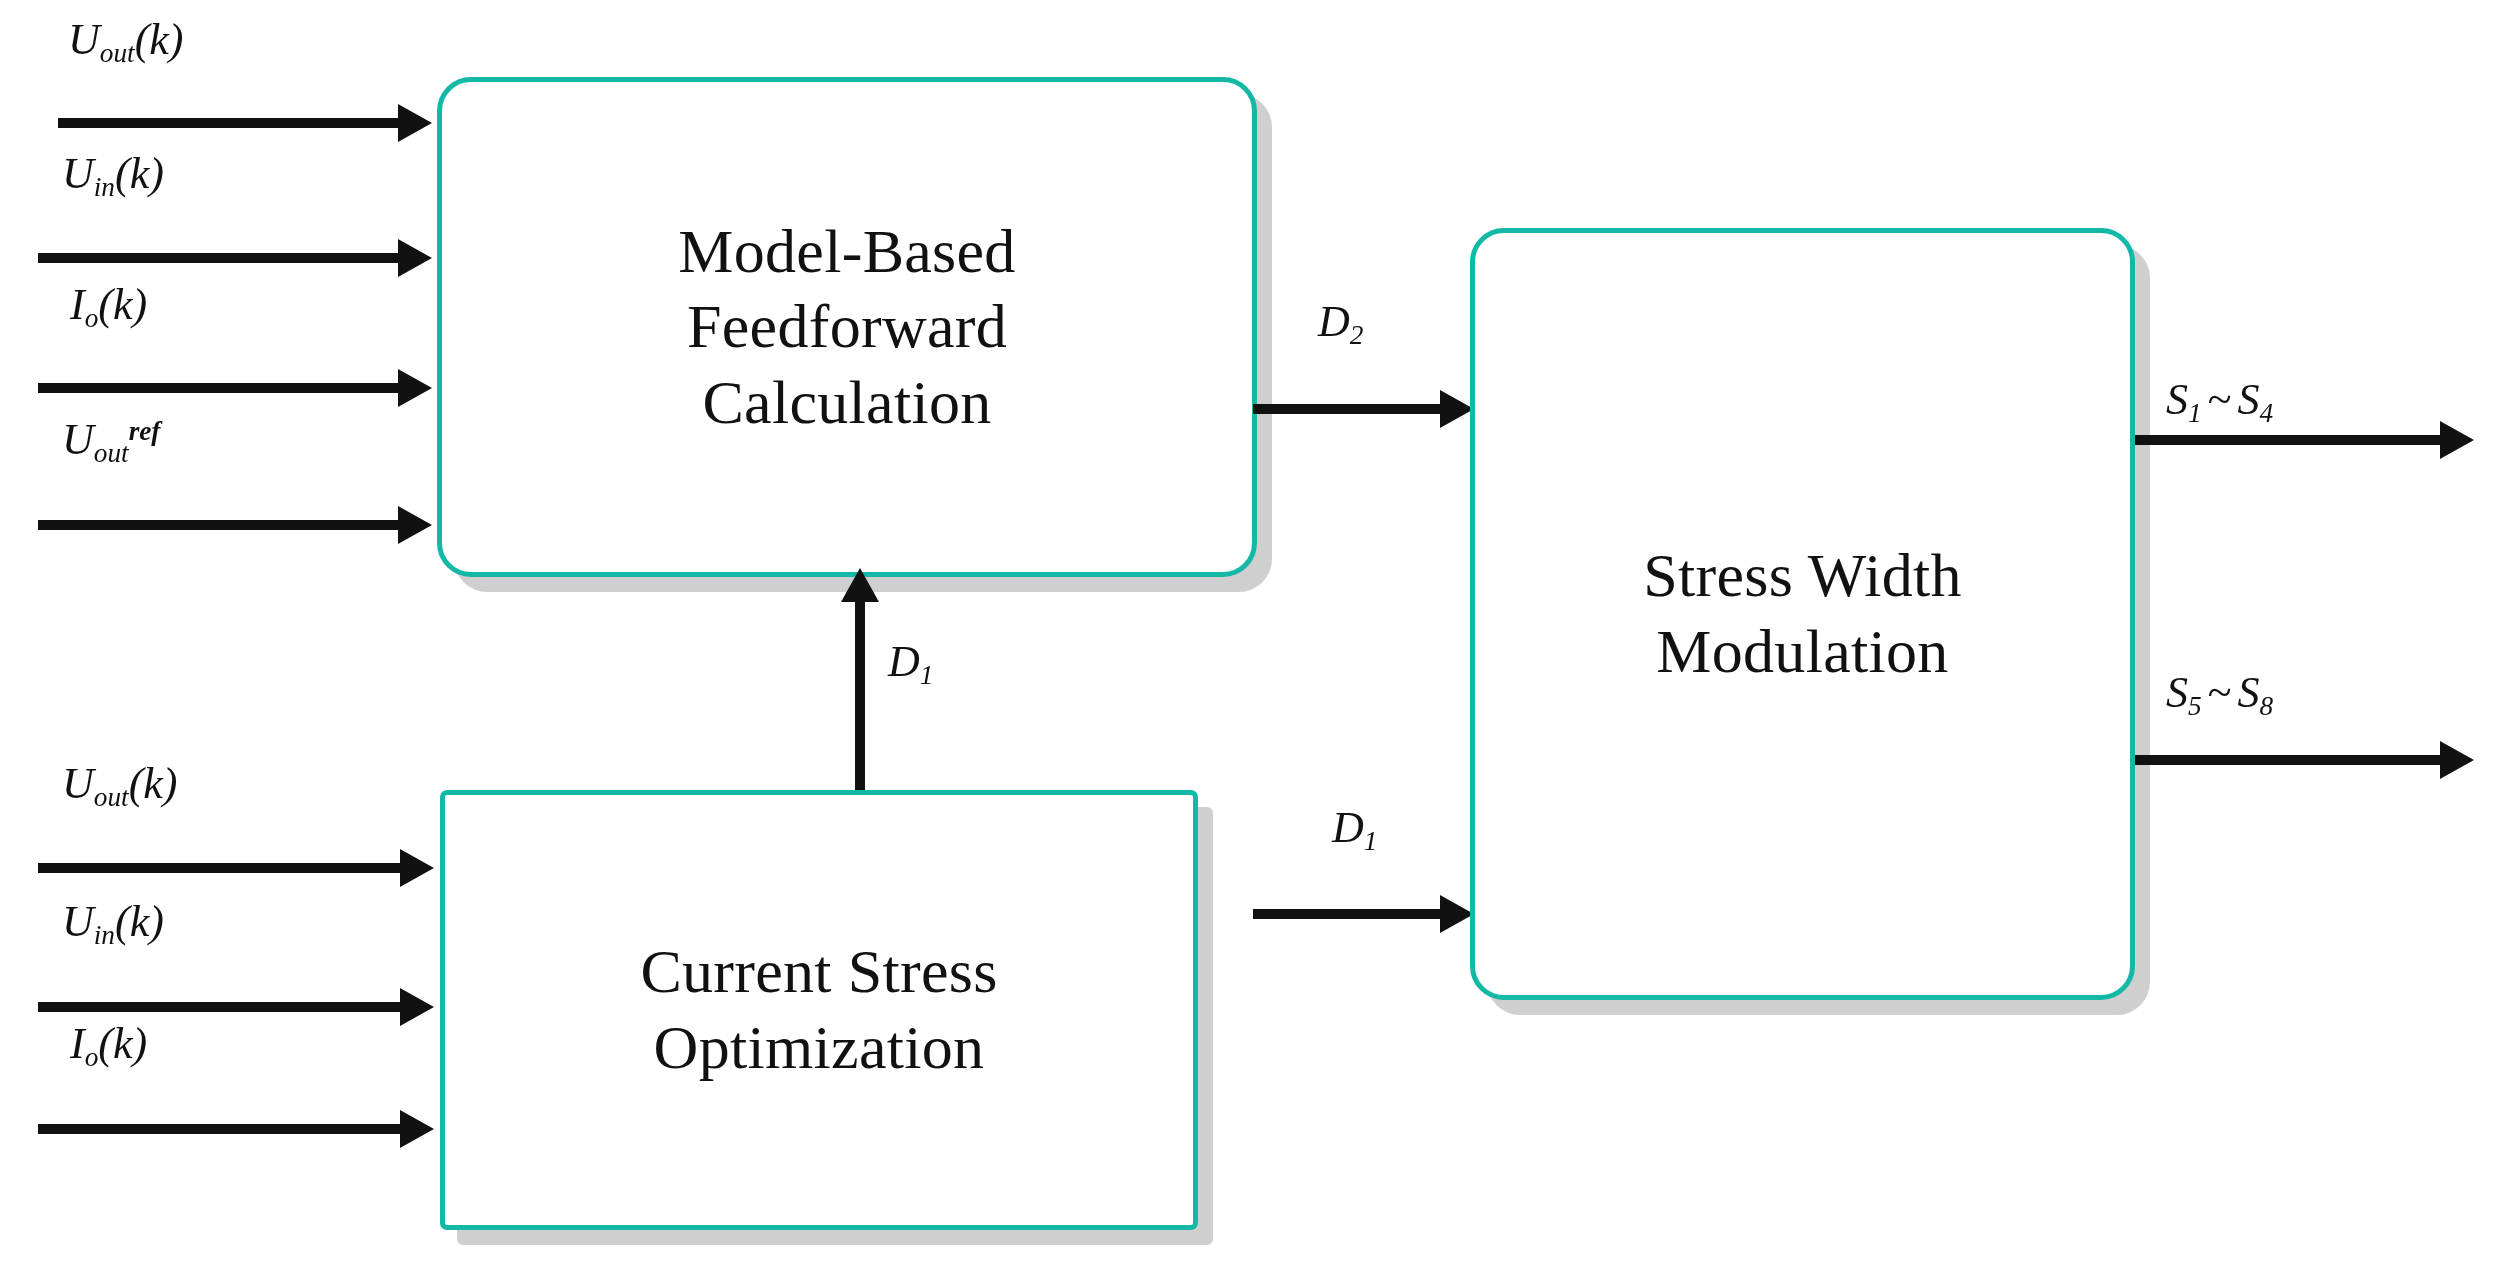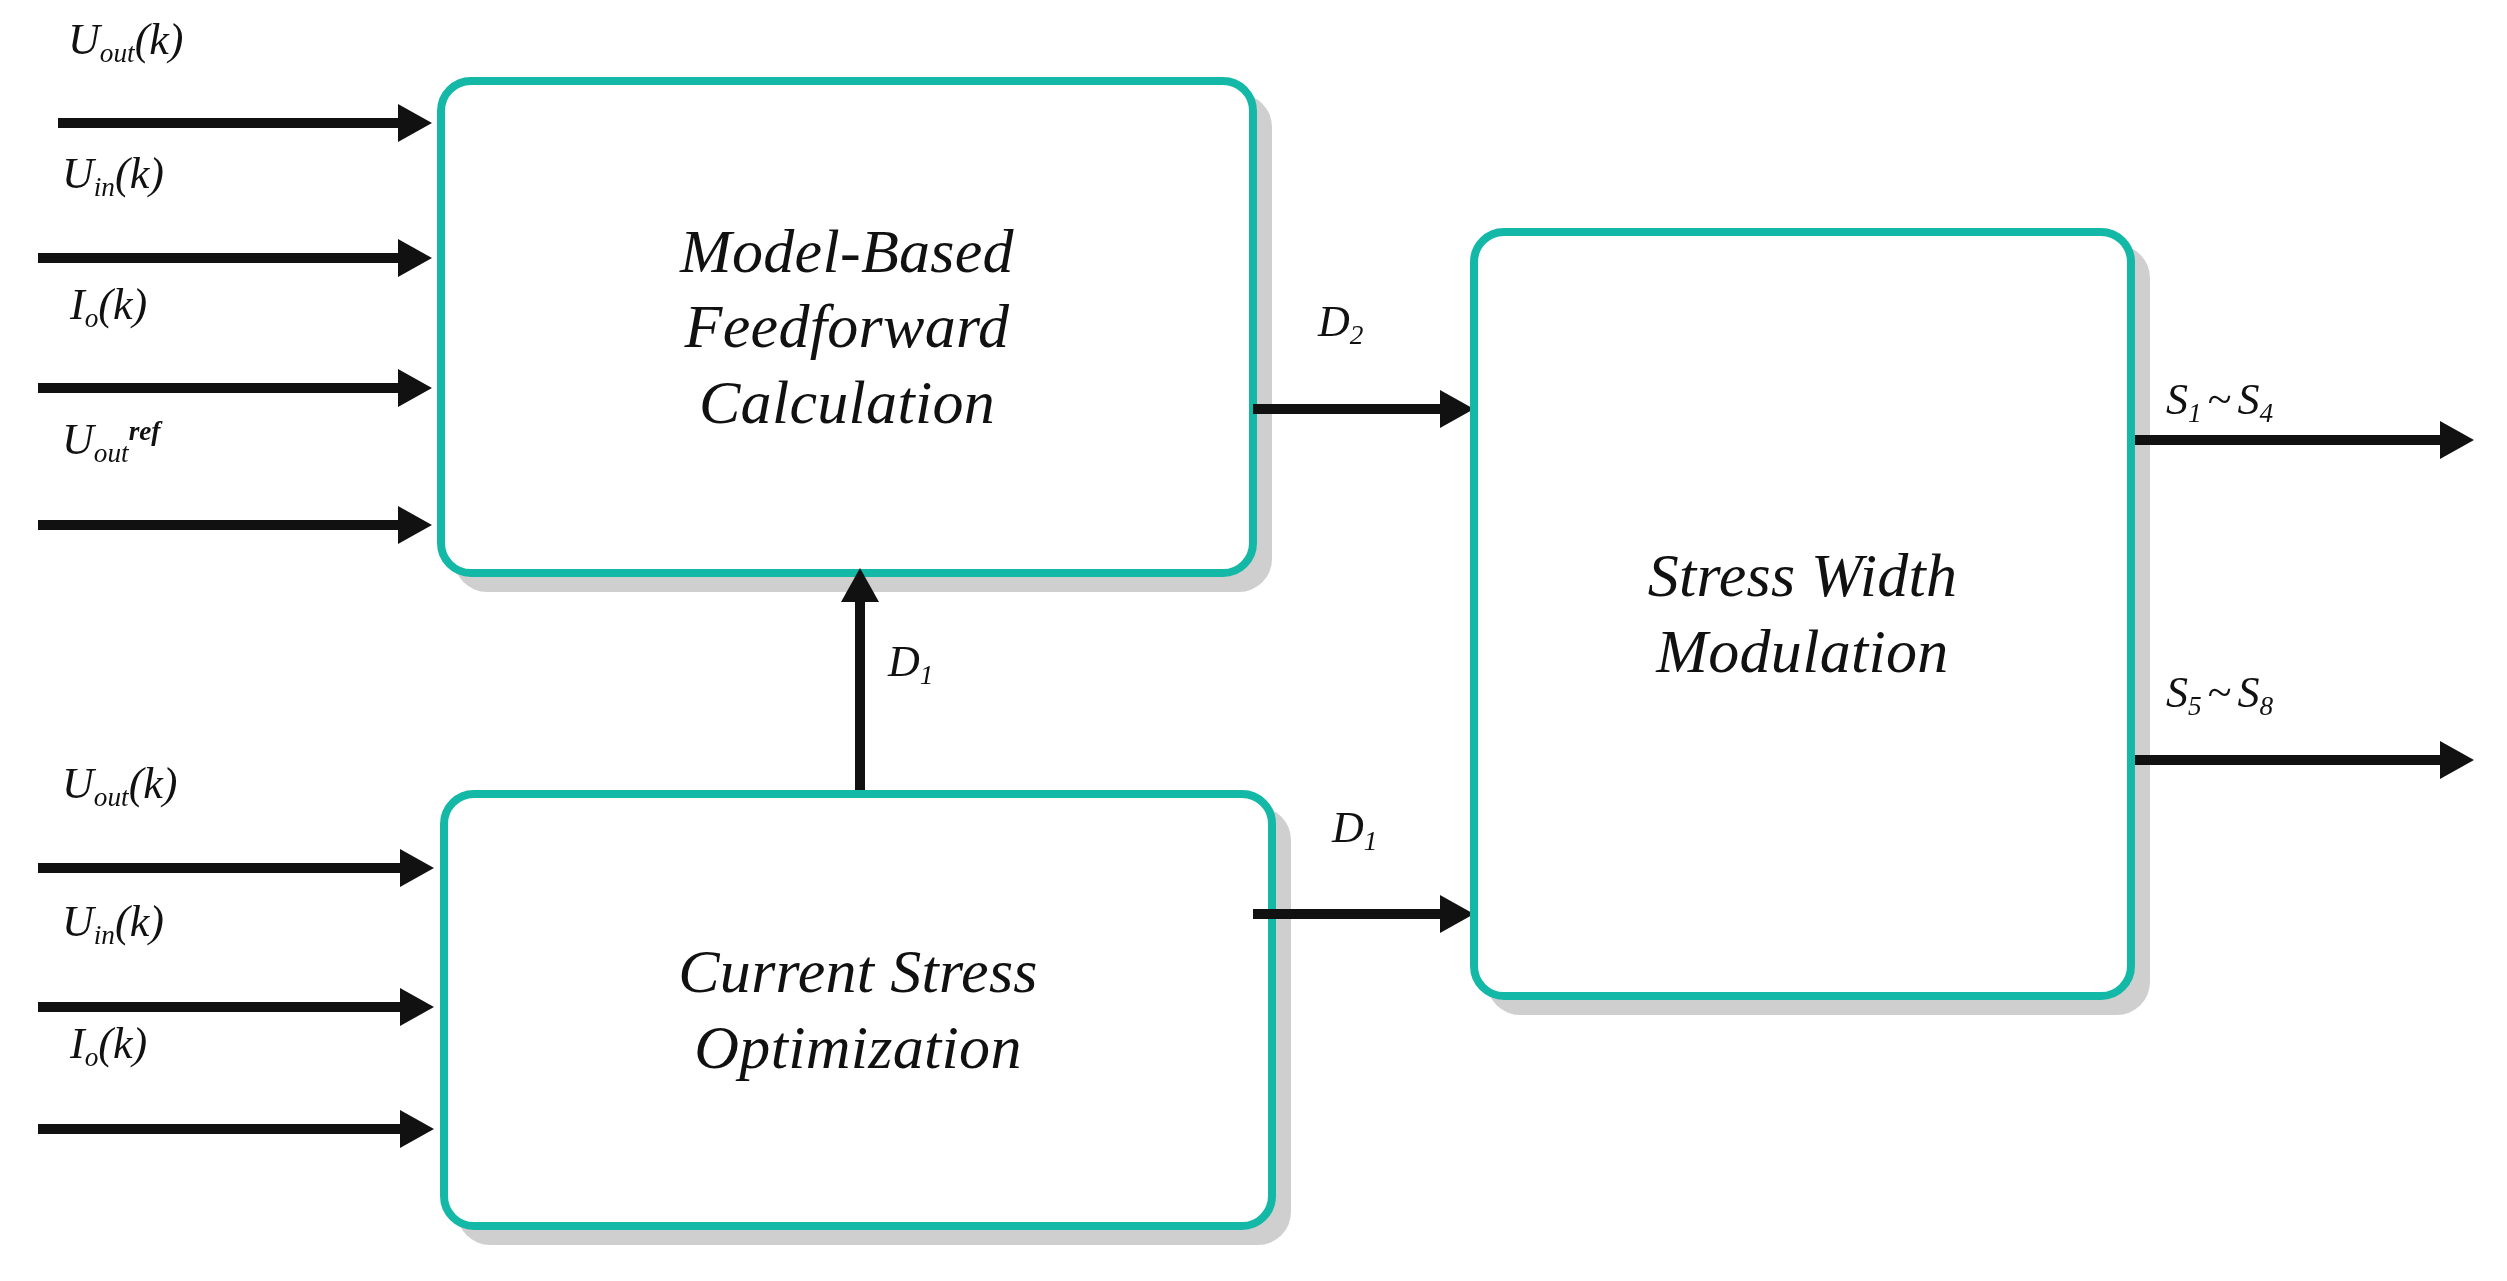--- a/index.html
+++ b/index.html
@@ -14,28 +14,27 @@
     background: #ffffff;
     overflow: hidden;
     font-family: "Liberation Serif", "DejaVu Serif", serif;
   }
 
   
   .block {
     position: absolute;
     box-sizing: border-box;
     background: #ffffff;
-    border: 8px solid #14b8a6;
+    border: 5px solid #14b8a6;
     border-radius: 34px;
     box-shadow: 16px 16px 0 -1px #cfcfcf;
     display: flex;
     align-items: center;
     justify-content: center;
     text-align: center;
-    font-style: italic;
   }
   .block-label {
     font-family: "Liberation Serif", "DejaVu Serif", serif;
     font-size: 62px;
     line-height: 1.22;
     color: #111111;
     letter-spacing: 0.3px;
     white-space: pre-line;
     padding: 0 14px;
   }
@@ -154,21 +153,21 @@
   <div class="sig" style="left:62px; top:900px;">
     <span class="rm">U</span><sub>in</sub><span>(k)</span>
   </div>
 
   <div class="hline" style="left:38px;  top:1124px; width:362px;"></div>
   <div class="arrowhead-right" style="left:400px; top:1110px;"></div>
   <div class="sig" style="left:70px; top:1022px;">
     <span class="rm">I</span><sub>o</sub><span>(k)</span>
   </div>
 
-  <div class="block" style="left:440px; top:790px; width:836px; height:440px;">
+  <div class="block" style="left:440px; top:790px; width:758px; height:440px;border-radius:7px;">
     <div class="block-label">Current Stress
 Optimization</div>
   </div>
 
   <div class="hline" style="left:1253px; top:909px; width:200px;"></div>
   <div class="arrowhead-right" style="left:1440px; top:895px;"></div>
   <div class="sig" style="left:1332px; top:806px;">
     <span class="rm">D</span><sub>1</sub>
   </div>
 

